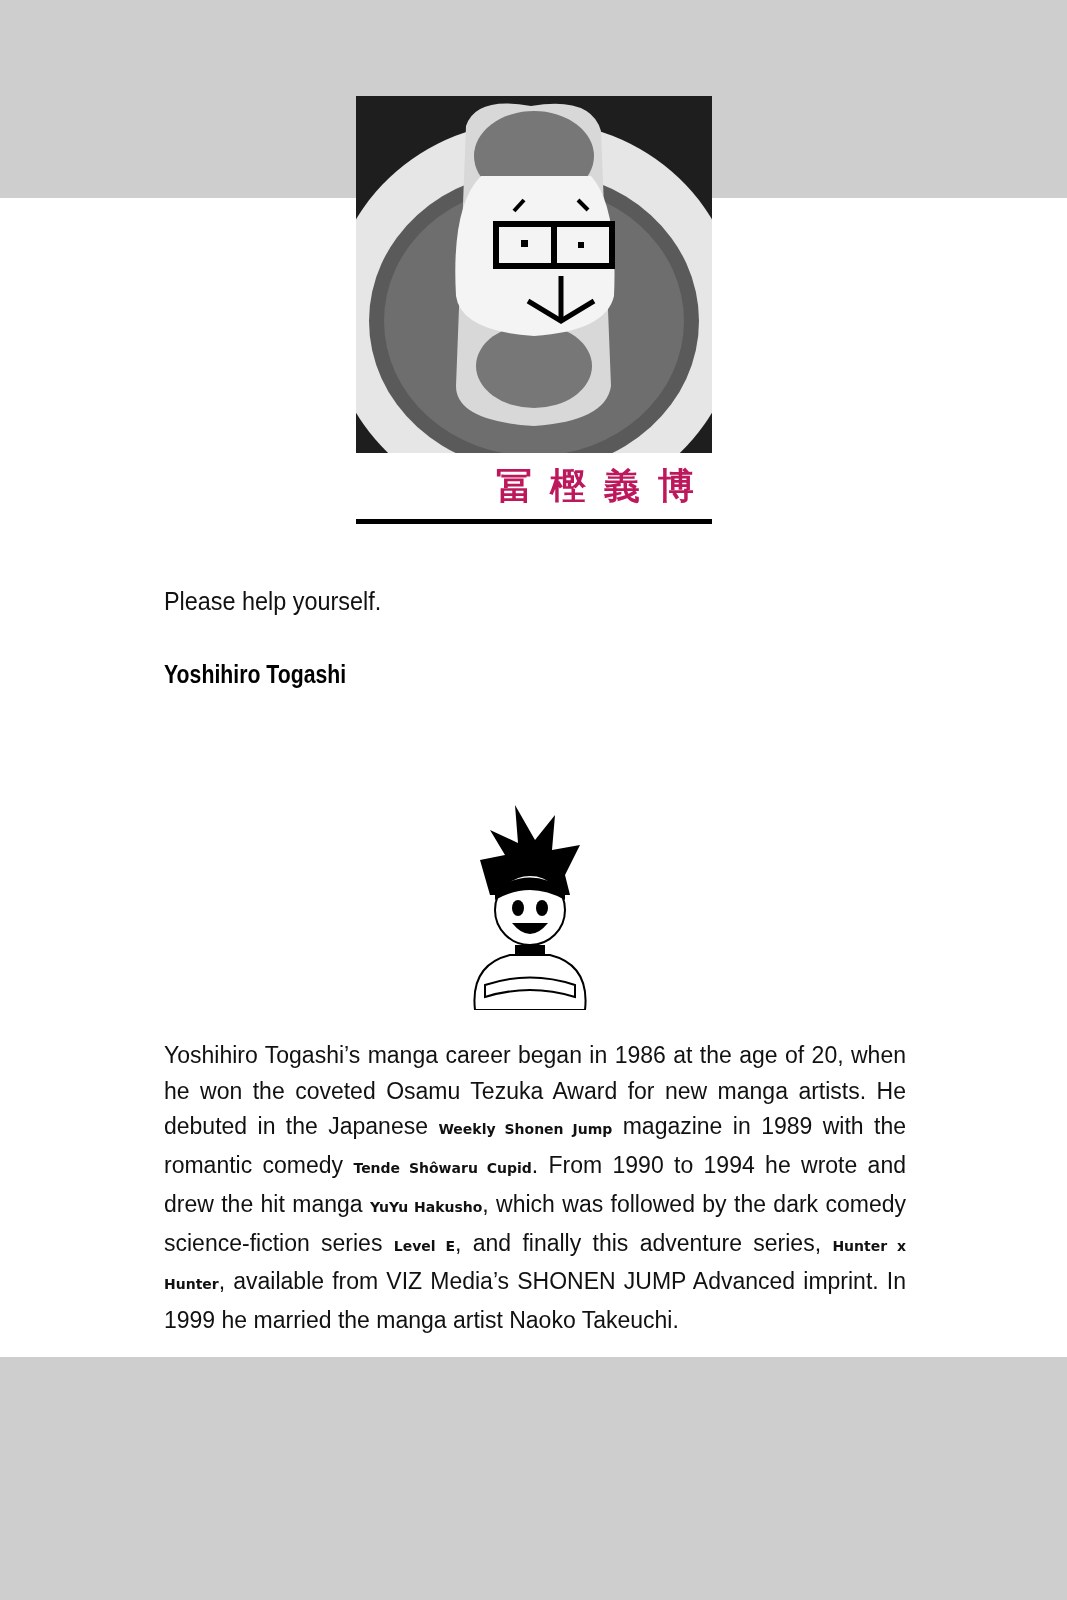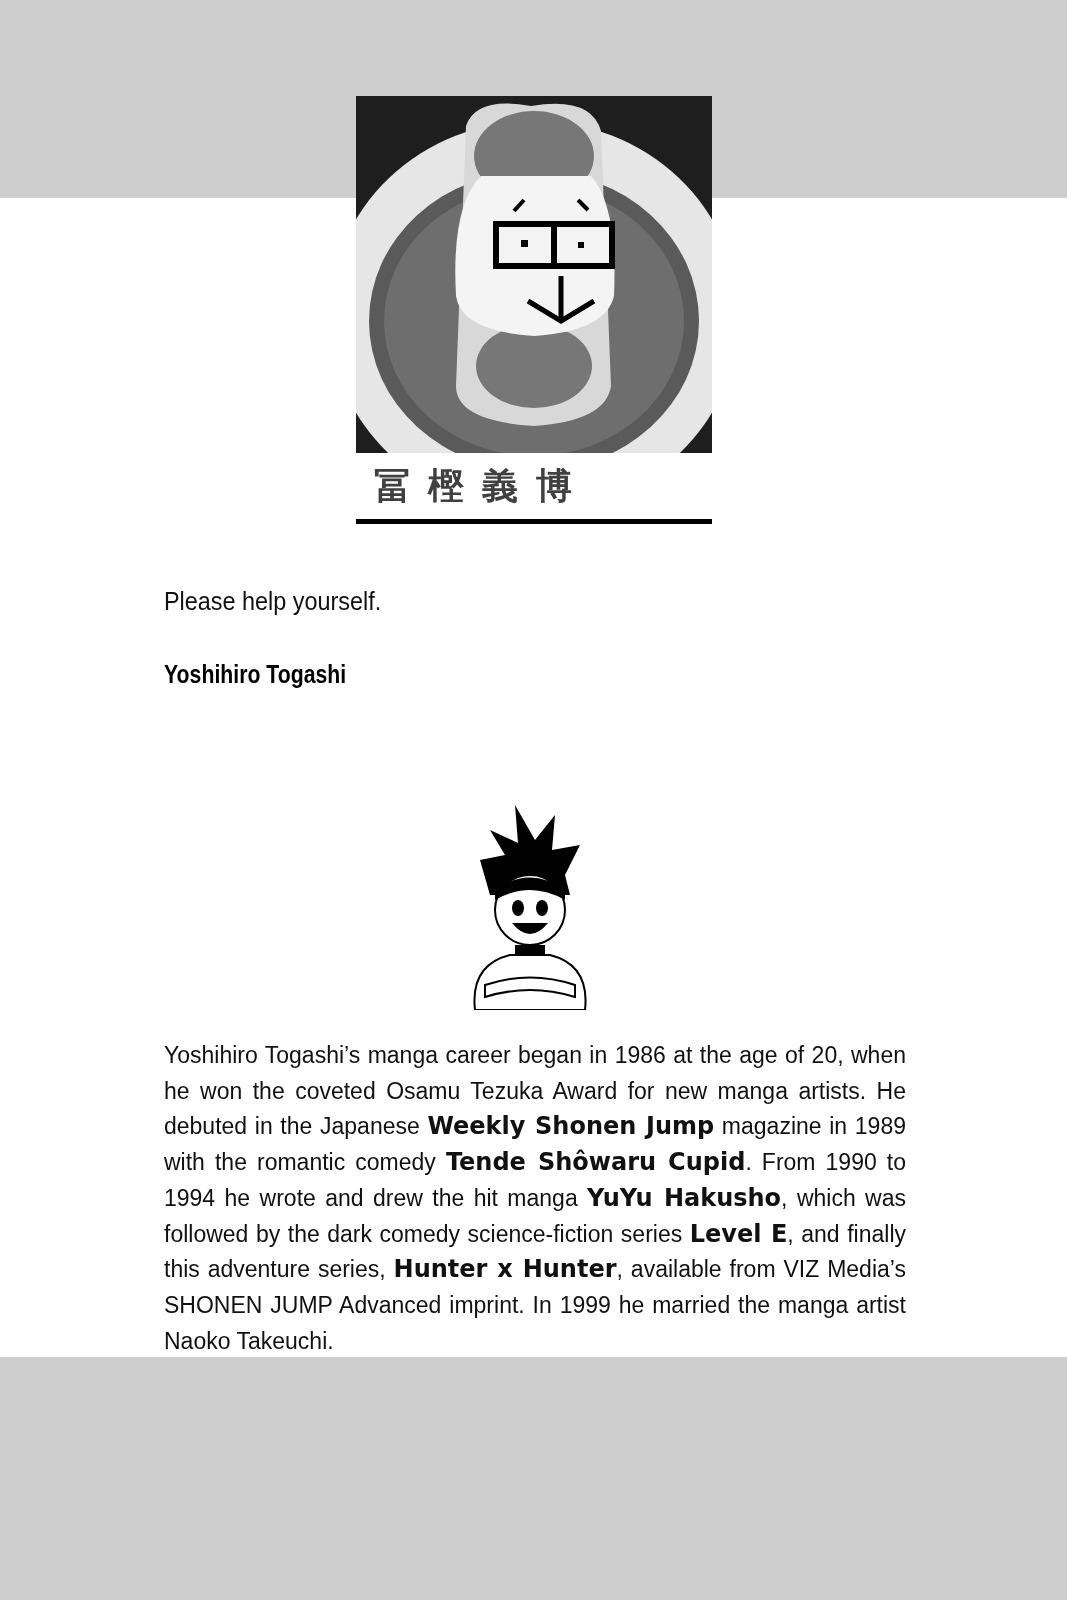--- a/index.html
+++ b/index.html
@@ -1,28 +1,28 @@
 <!DOCTYPE html>
 <html><head>
   <meta charset="utf-8">
   <style>
     html, body { margin:0; padding:0; }
     body { width:1067px; height:1600px; position:relative; background:#ffffff; overflow:hidden; }
     .band-top { position:absolute; left:0; top:0; width:1067px; height:198px; background:#cecece; }
     .band-bottom { position:absolute; left:0; top:1357px; width:1067px; height:243px; background:#cecece; }
     .photo { position:absolute; left:356px; top:96px; width:356px; height:357px; background:#1f1f1f; overflow:hidden; }
     .photo svg { display:block; }
-    .name-jp { position:absolute; left:356px; top:458px; width:356px; height:56px; text-align:left;
-      font-family:"DejaVu Sans", sans-serif; font-weight:bold; font-size:36px; letter-spacing:18px; color:#404040; line-height:56px; padding-left:18px; box-sizing:border-box; }
+    .name-jp { position:absolute; left:356px; top:458px; width:356px; height:56px; text-align:right;
+      font-family:"DejaVu Sans", sans-serif; font-weight:bold; font-size:36px; letter-spacing:18px; color:#be185d; line-height:56px; padding-left:18px; box-sizing:border-box; }
     .name-rule { position:absolute; left:356px; top:519px; width:356px; height:5px; background:#000; }
     .quote { position:absolute; left:164px; top:586px; font-family:"Liberation Sans", sans-serif; font-size:26px; color:#111; transform:scaleX(0.9); transform-origin:left; }
     .sig { position:absolute; left:164px; top:660px; font-family:"Liberation Sans", sans-serif; font-weight:bold; font-size:25px; color:#000; transform:scaleX(0.85); transform-origin:left; }
     .char { position:absolute; left:470px; top:805px; width:120px; height:205px; }
     .bio { position:absolute; left:164px; top:1038px; width:742px; font-family:"Liberation Sans", sans-serif; font-size:23px; line-height:35.7px; color:#111; text-align:justify; }
-    .bio b { font-weight:bold; font-family:"DejaVu Sans", sans-serif; font-size:24px; }
+    .bio b { font-weight:bold; font-family:"DejaVu Sans", sans-serif; font-size:14px; }
   </style>
 </head>
 <body>
 
 <div class="band-top"></div>
 <div class="band-bottom"></div>
 
 <div class="photo">
   <svg width="356" height="357" viewBox="0 0 356 357">
     <rect width="356" height="357" fill="#1e1e1e"></rect>

